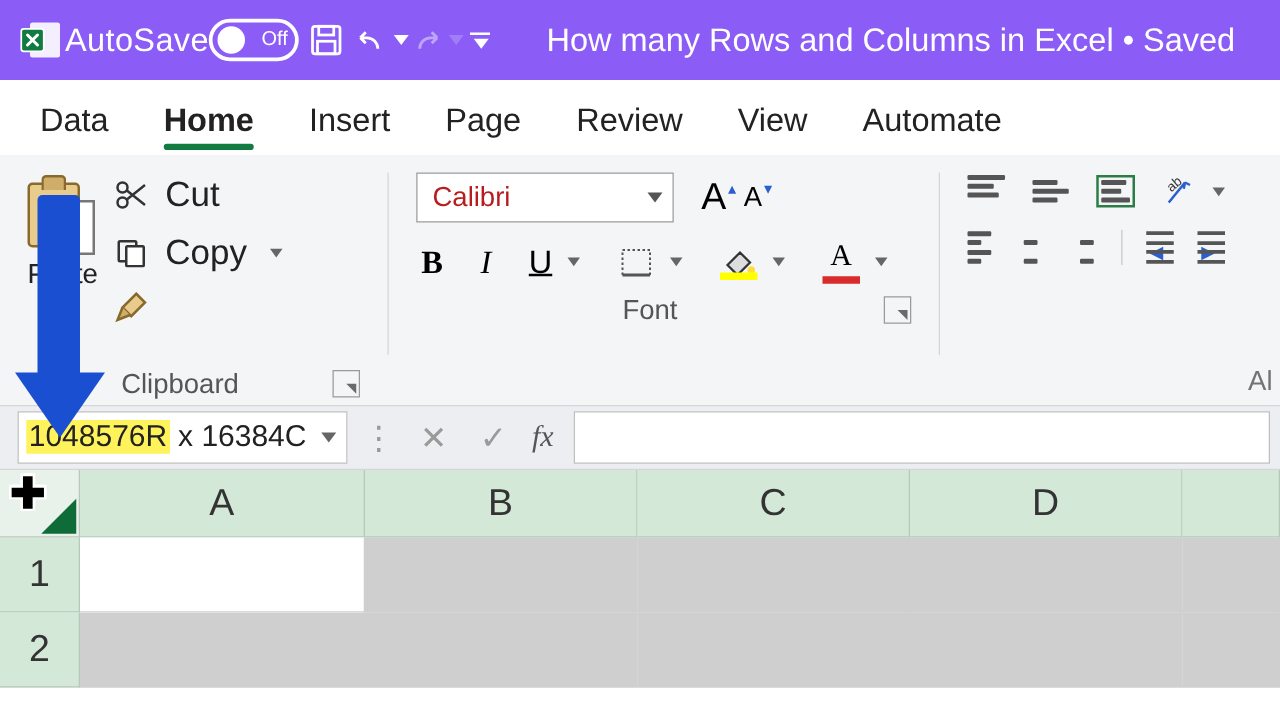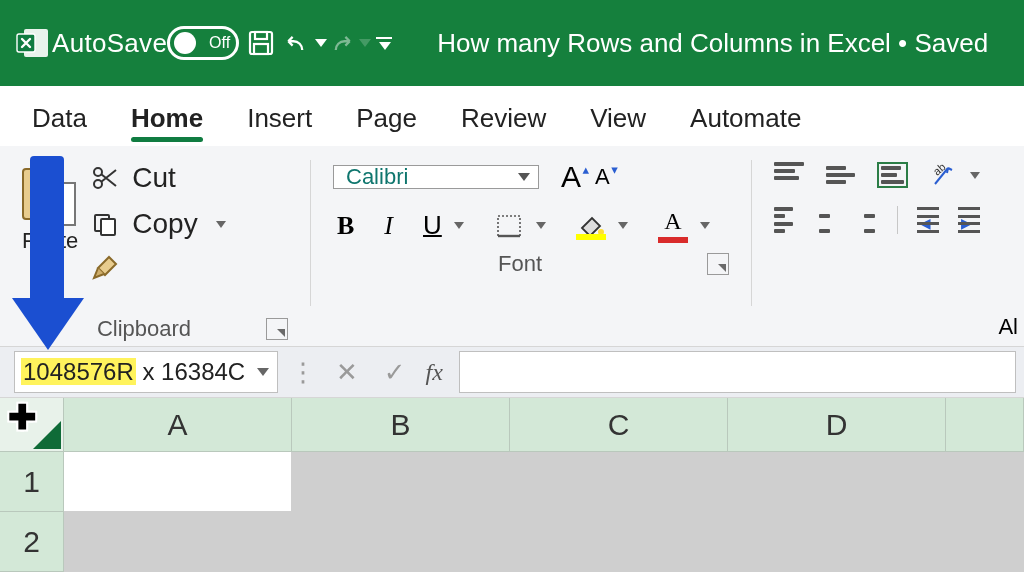--- a/index.html
+++ b/index.html
@@ -1,21 +1,21 @@
 <!DOCTYPE html>
 <html><head>
 <meta charset="utf-8">
 <style>
   * { box-sizing: border-box; margin: 0; padding: 0; font-family: "Segoe UI", Arial, sans-serif; }
   html, body { width: 1024px; height: 576px; overflow: hidden; background: #fff; }
 
   
   .titlebar {
-    height: 86px;
-    background: #15803d;
+    height: 64px;
+    background: #8b5cf6;
     display: flex;
     align-items: center;
     gap: 0;
     padding: 0 14px;
     color: #fff;
   }
   .xicon {
     width: 38px; height: 38px;
     display:flex; align-items:center; justify-content:center;
   }
@@ -104,23 +104,23 @@
   
   .clip-list { display:flex; flex-direction:column; gap:14px; padding-top:4px; }
   .clip-item { display:flex; align-items:center; gap:12px; font-size:28px; color:#222; }
   .clip-item .icn { width:30px; height:26px; display:flex; align-items:center; justify-content:center; }
   .mini-caret { width:0; height:0; border-left:5px solid transparent; border-right:5px solid transparent; border-top:7px solid #666; margin-left:6px; }
 
   
   .font-col { display:flex; flex-direction:column; gap:14px; padding-top:2px; }
   .font-row1 { display:flex; gap:8px; align-items:center; }
   .combo {
-    height:24px; background:#fff; border:1px solid #9a9a9a;
+    height:40px; background:#fff; border:1px solid #9a9a9a;
     display:flex; align-items:center; justify-content:space-between;
-    padding:0 8px 0 12px; font-size:22px; color:#0f766e;
+    padding:0 8px 0 12px; font-size:22px; color:#b91c1c;
   }
   .combo .dd { width:0;height:0;border-left:6px solid transparent;border-right:6px solid transparent;border-top:8px solid #555; }
   .grow-shrink { display:flex; gap:6px; align-items:center; margin-left:10px; }
   .gs { font-size:30px; font-family: "Times New Roman", serif; position:relative; padding:0 4px; }
   .gs .arr { position:absolute; top:2px; right:-4px; font-size:13px; color:#2a5ed1; }
   .gs.small { font-size:22px; }
   .gs.small .arr { top:-2px; }
 
   .font-row2 { display:flex; gap:22px; align-items:center; }
   .fbtn { font-size:26px; font-family:"Times New Roman", serif; padding:0 4px; display:flex; align-items:center; gap:6px; }
@@ -225,21 +225,21 @@
   }
   .anno-arrow .head {
     position:absolute; left:-4px; top:142px;
     width:0; height:0;
     border-left:36px solid transparent;
     border-right:36px solid transparent;
     border-top:52px solid #1b4fd1;
   }
 
   .ribbon-right-label {
-    position:absolute; right:6px; bottom:6px; font-size:22px; color:#000000;
+    position:absolute; right:6px; bottom:6px; font-size:22px; color:#737373;
   }
 </style>
 </head>
 <body>
 
 <div class="titlebar">
   <div class="xicon">
     <svg viewBox="0 0 36 36">
         <rect x="9" y="4" width="24" height="28" rx="2" fill="#fff" opacity=".9"></rect>
         <rect x="2" y="9" width="18" height="18" rx="2" fill="#107c41" stroke="#fff" stroke-width="1.4"></rect>

